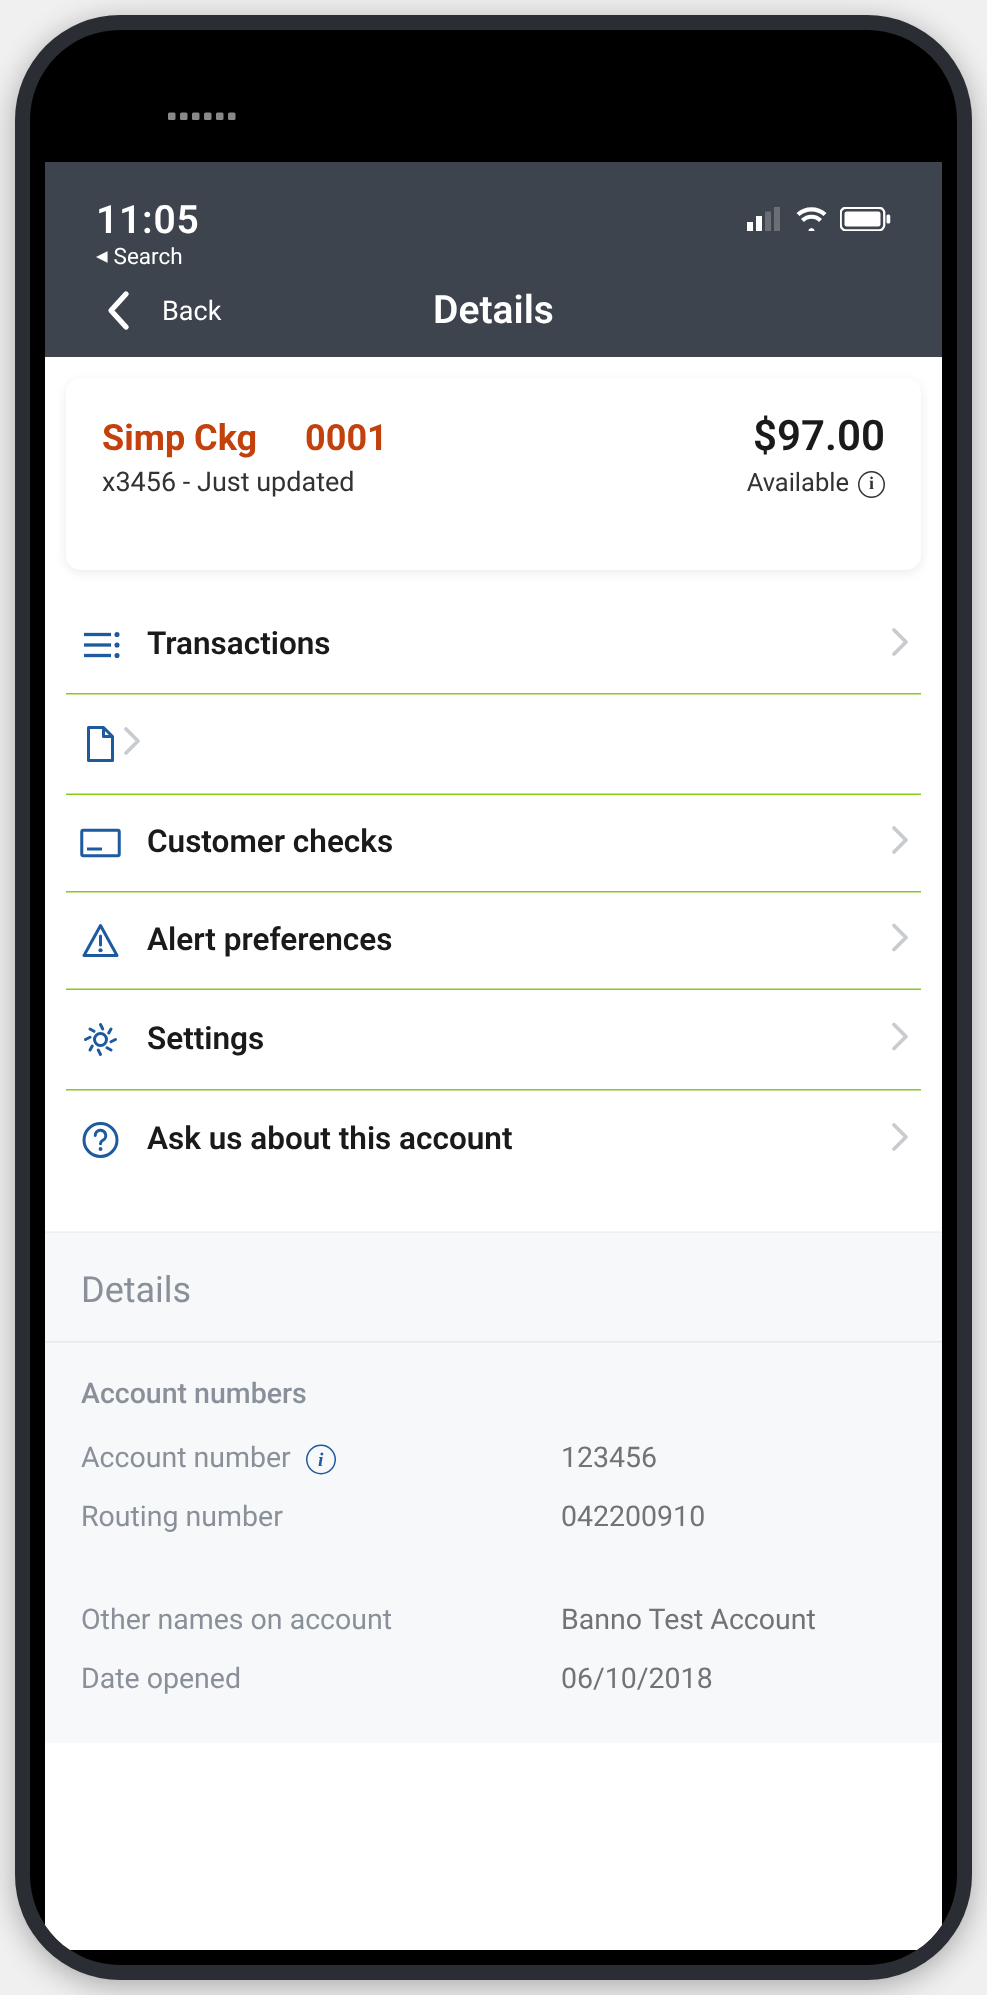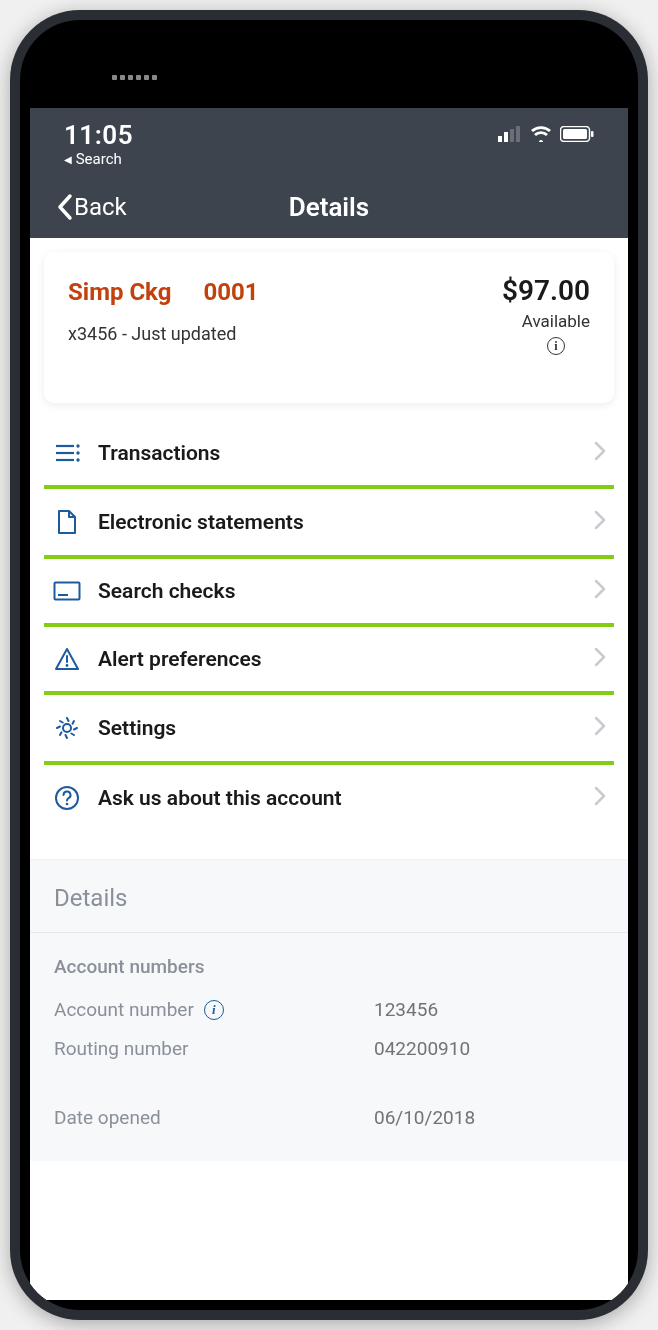--- a/index.html
+++ b/index.html
@@ -49,41 +49,41 @@
     overflow: hidden;
   }
   .status-nav {
     background: #3d444d;
     color: #fff;
   }
   .status-bar {
     display: flex;
     justify-content: space-between;
     align-items: flex-start;
-    padding: 12px 34px 0 34px;
+    padding: 24px 34px 0 34px;
     height: 68px;
   }
   .status-left { display: flex; flex-direction: column; align-items: flex-start;}
   .clock { font-size: 26px; font-weight: 600; letter-spacing: 0.5px;}
   .breadcrumb-search { font-size: 15px; display: flex; align-items: center; gap: 4px;}
   .breadcrumb-search .tri { font-size: 10px; }
   .status-right { display: flex; align-items: center; gap: 8px; padding-top: 6px;}
   .nav-bar {
     display: flex;
     align-items: center;
     height: 62px;
     position: relative;
   }
   .back-btn {
     position: absolute;
-    left: 26px;
+    left: 40px;
     display: flex;
     align-items: center;
-    gap: 0;
-    font-size: 24px;
+    gap: 20px;
+    font-size: 18px;
     font-weight: 400;
   }
   .nav-title {
     width: 100%;
     text-align: center;
     font-size: 26px;
     font-weight: 600;
   }
   .content {
     background: #fff;
@@ -96,36 +96,36 @@
     border-radius: 10px;
     box-shadow: 0 2px 8px rgba(0,0,0,0.08);
     padding: 22px 24px 48px 24px;
   }
   .ac-row1 { display: flex; justify-content: space-between; align-items: baseline;}
   .ac-name { font-size: 24px; font-weight: 700; color: #c2410c; }
   .ac-name .numsp { margin-left: 32px; }
   .ac-balance { font-size: 28px; font-weight: 600; color: #1a1a1a; }
   .ac-row2 { display: flex; justify-content: space-between; align-items: center; margin-top: 4px;}
   .ac-sub { font-size: 18px; color: #333; }
-  .ac-avail { font-size: 17px; color: #333; display: flex; align-items: center; gap: 6px; flex-direction: column;}
+  .ac-avail { font-size: 17px; color: #333; display: flex; align-items: flex-end; gap: 6px;}
   .info-circle {
     display: inline-flex;
     width: 18px; height: 18px;
     border: 1.6px solid #333;
     border-radius: 50%;
     align-items: center; justify-content: center;
     font-size: 12px; font-weight: 700;
     font-family: Georgia, serif;
   }
   .menu-list { padding: 0 14px; }
   .menu-item {
     display: flex;
     align-items: center;
     padding: 20px 8px 20px 8px;
-    border-bottom: 4px solid #84cc16;
+    border-bottom: 1px solid #84cc16;
   }
   .menu-item:last-child { border-bottom: none; }
   .mi-icon {
     width: 30px;
     display: flex;
     justify-content: center;
     color: #1e5a9e;
     flex-shrink: 0;
   }
   .mi-label {
@@ -148,21 +148,21 @@
   .ds-row {
     display: flex;
     align-items: center;
     padding: 8px 0;
     font-size: 19px;
   }
   .ds-label {
     color: #8a9099;
     width: 320px;
     display: flex;
-    align-items: center;
+    align-items: flex-end;
     gap: 10px;
     flex-shrink: 0;
   }
   .ds-value { color: #737373; text-align: center; }
   .account-info { margin-top: 30px; }
   .info-circle-sm {
     display: inline-flex;
     width: 20px; height: 20px;
     border: 1.6px solid #1e5a9e;
     border-radius: 50%;
@@ -277,36 +277,35 @@
             </span>
           </div>
 
           <div class="menu-item">
             <span class="mi-icon">
               <svg width="22" height="26" viewBox="0 0 22 26">
                 <path d="M3 2 h10 l6 6 v16 h-16 Z" fill="none" stroke="#1e5a9e" stroke-width="2" stroke-linejoin="round"></path>
                 <path d="M13 2 v6 h6" fill="none" stroke="#1e5a9e" stroke-width="2" stroke-linejoin="round"></path>
               </svg>
             </span>
-            <span class="mi-label">Electronic statements</span>
             <span class="mi-chevron">
               <svg width="12" height="20" viewBox="0 0 12 20">
                   <polyline points="2,2 10,10 2,18" fill="none" stroke="currentColor" stroke-width="2.5" stroke-linecap="round" stroke-linejoin="round"></polyline>
                 </svg>
             </span>
           </div>
 
           <div class="menu-item">
             <span class="mi-icon">
               <svg width="28" height="20" viewBox="0 0 28 20">
                 <rect x="1.5" y="1.5" width="25" height="17" rx="1" fill="none" stroke="#1e5a9e" stroke-width="2"></rect>
                 <line x1="5" y1="14" x2="15" y2="14" stroke="#1e5a9e" stroke-width="2"></line>
               </svg>
             </span>
-            <span class="mi-label">Search checks</span>
+            <span class="mi-label">Customer checks</span>
             <span class="mi-chevron">
               <svg width="12" height="20" viewBox="0 0 12 20">
                   <polyline points="2,2 10,10 2,18" fill="none" stroke="currentColor" stroke-width="2.5" stroke-linecap="round" stroke-linejoin="round"></polyline>
                 </svg>
             </span>
           </div>
 
           <div class="menu-item">
             <span class="mi-icon">
               <svg width="26" height="24" viewBox="0 0 26 24">
@@ -370,20 +369,26 @@
           <div class="ds-row">
             <div class="ds-label">
               <span>Routing number</span>
             </div>
             <div class="ds-value">042200910</div>
           </div>
 
           <div class="account-info">
             <div class="ds-row">
               <div class="ds-label">
+                <span>Other names on account</span>
+              </div>
+              <div class="ds-value">Banno Test Account</div>
+            </div>
+            <div class="ds-row">
+              <div class="ds-label">
                 <span>Date opened</span>
               </div>
               <div class="ds-value">06/10/2018</div>
             </div>
           </div>
         </div>
 
       </div>
     </div>
   </div>

